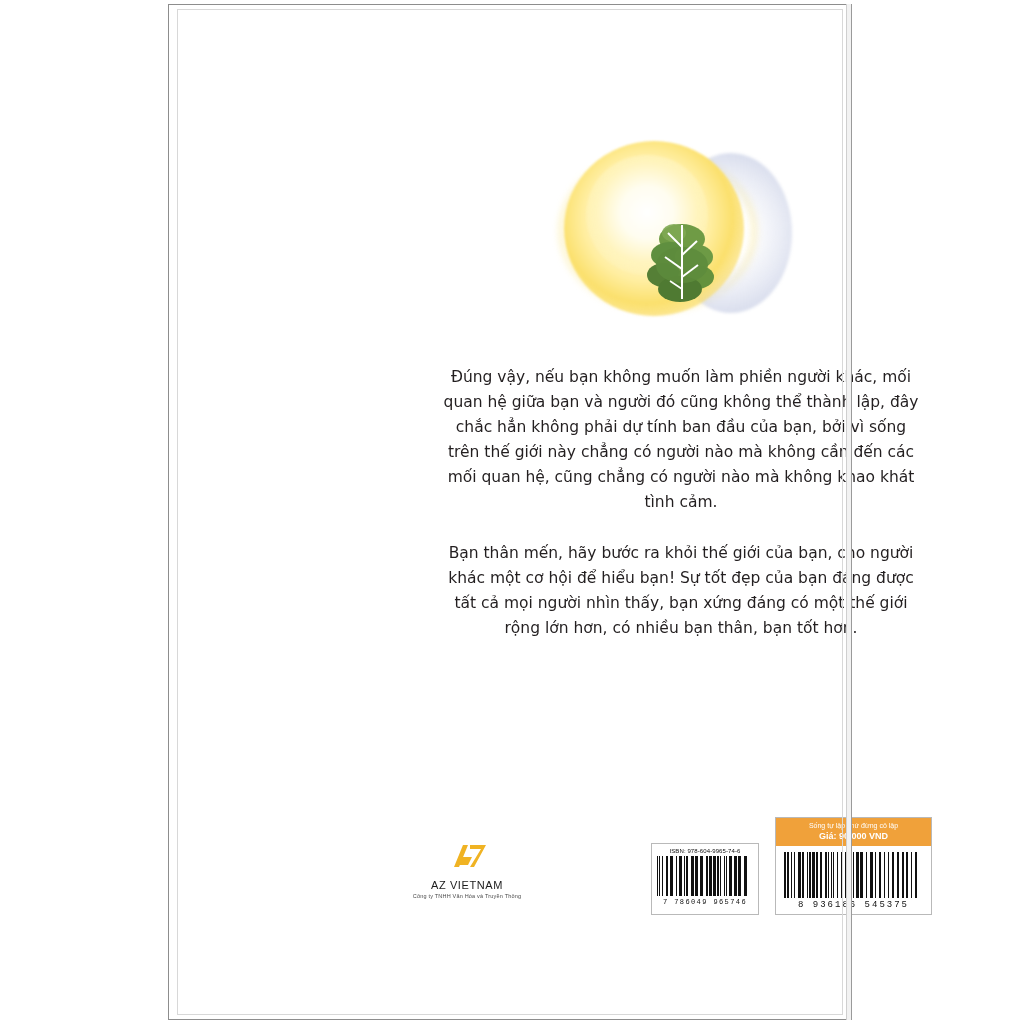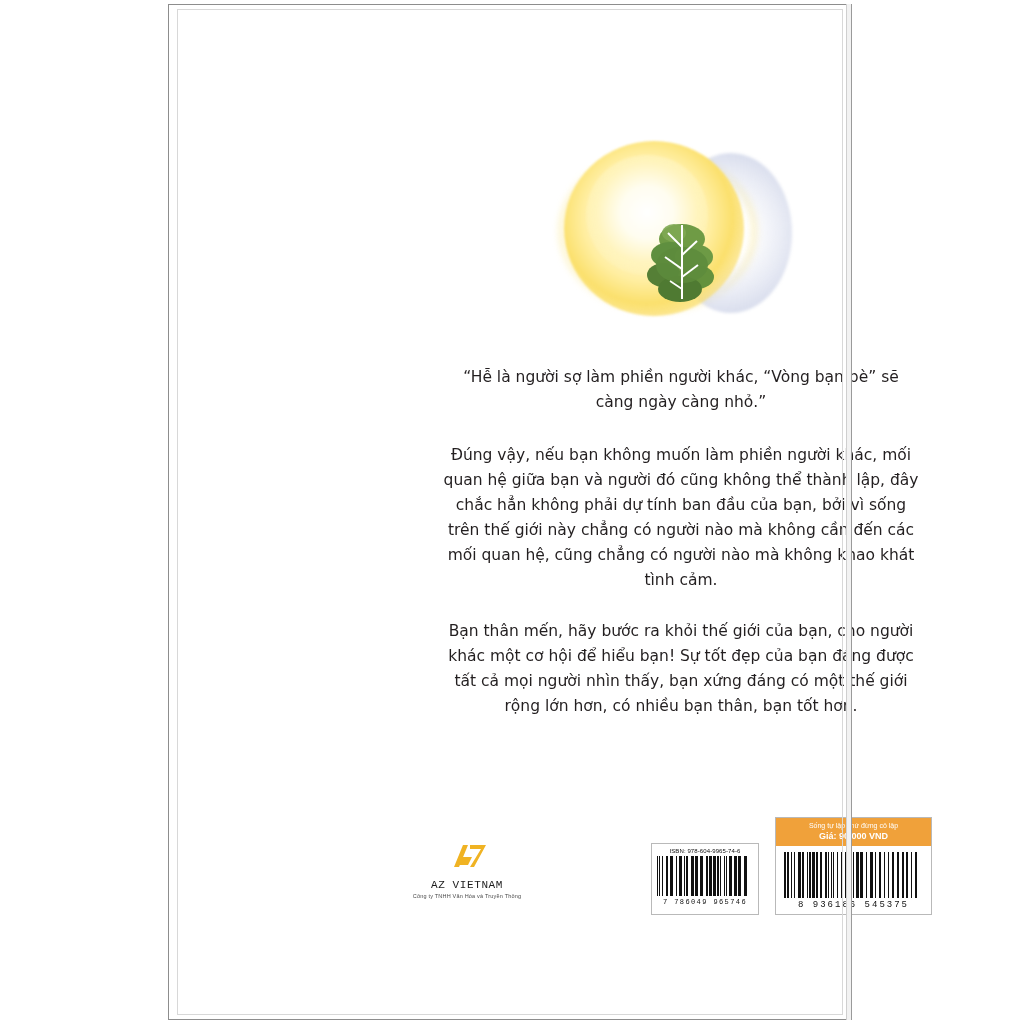--- a/index.html
+++ b/index.html
@@ -150,21 +150,21 @@
   .logo-mark {
     width: 46px;
     height: 32px;
     margin: 0 auto 6px auto;
     position: relative;
   }
   .publisher-name {
     font-size: 11px;
     letter-spacing: 0.6px;
     color: #1b1b1b;
-    font-family: Liberation Mono, monospace;
+    font-family: Liberation Sans, sans-serif;
     margin-bottom: 2px;
   }
   .publisher-sub {
     font-size: 5.5px;
     letter-spacing: 0.2px;
     color: #4a4a4a;
     font-family: "Liberation Sans", sans-serif;
   }
 
   
@@ -269,21 +269,20 @@
           <path d="M48 44 L34 30" stroke="#ffffff" stroke-width="2" fill="none"></path>
           <path d="M48 52 L63 38" stroke="#ffffff" stroke-width="2" fill="none"></path>
           <path d="M48 66 L31 54" stroke="#ffffff" stroke-width="2" fill="none"></path>
           <path d="M48 74 L64 62" stroke="#ffffff" stroke-width="2" fill="none"></path>
           <path d="M48 86 L36 78" stroke="#ffffff" stroke-width="1.6" fill="none"></path>
         </g>
       </svg>
     </div>
 
     <div class="text-block">
-      <p class="quote">“Hễ là người sợ làm phiền người khác, “Vòng bạn bè” sẽ càng ngày càng nhỏ.”</p>
       <p class="para">Đúng vậy, nếu bạn không muốn làm phiền người khác, mối quan hệ giữa bạn và người đó cũng không thể thành lập, đây chắc hẳn không phải dự tính ban đầu của bạn, bởi vì sống trên thế giới này chẳng có người nào mà không cần đến các mối quan hệ, cũng chẳng có người nào mà không khao khát tình cảm.</p>
       <p class="para">Bạn thân mến, hãy bước ra khỏi thế giới của bạn, cho người khác một cơ hội để hiểu bạn! Sự tốt đẹp của bạn đáng được tất cả mọi người nhìn thấy, bạn xứng đáng có một thế giới rộng lớn hơn, có nhiều bạn thân, bạn tốt hơn.</p>
     </div>
 
     <div class="publisher">
       <div class="logo-mark">
         <svg width="46" height="32" viewBox="0 0 46 32">
           <path d="M10 26 L19 4 L24 4 L15 26 Z" fill="#f0b323"></path>
           <path d="M16 16 L28 16 L24 24 L12 24 Z" fill="#f0b323"></path>
           <path d="M26 4 L42 4 L30 26 L26 26 L37 8 L26 8 Z" fill="#f0b323"></path>

